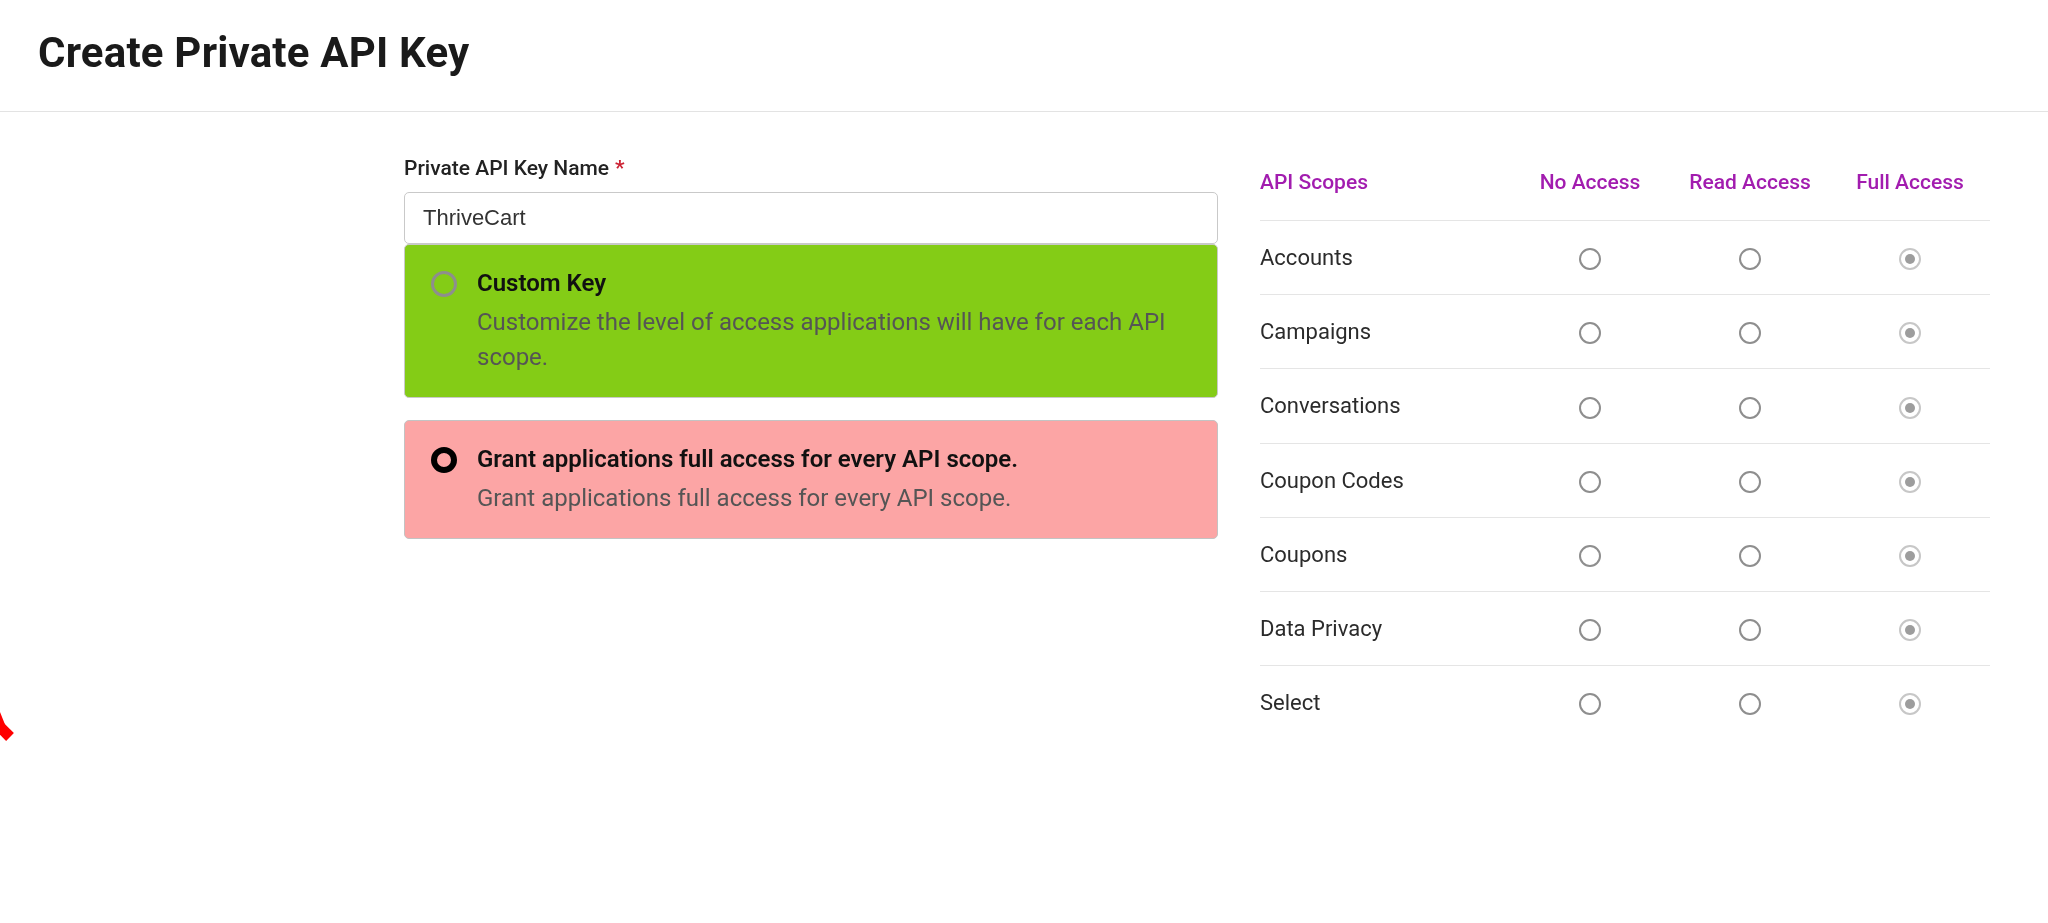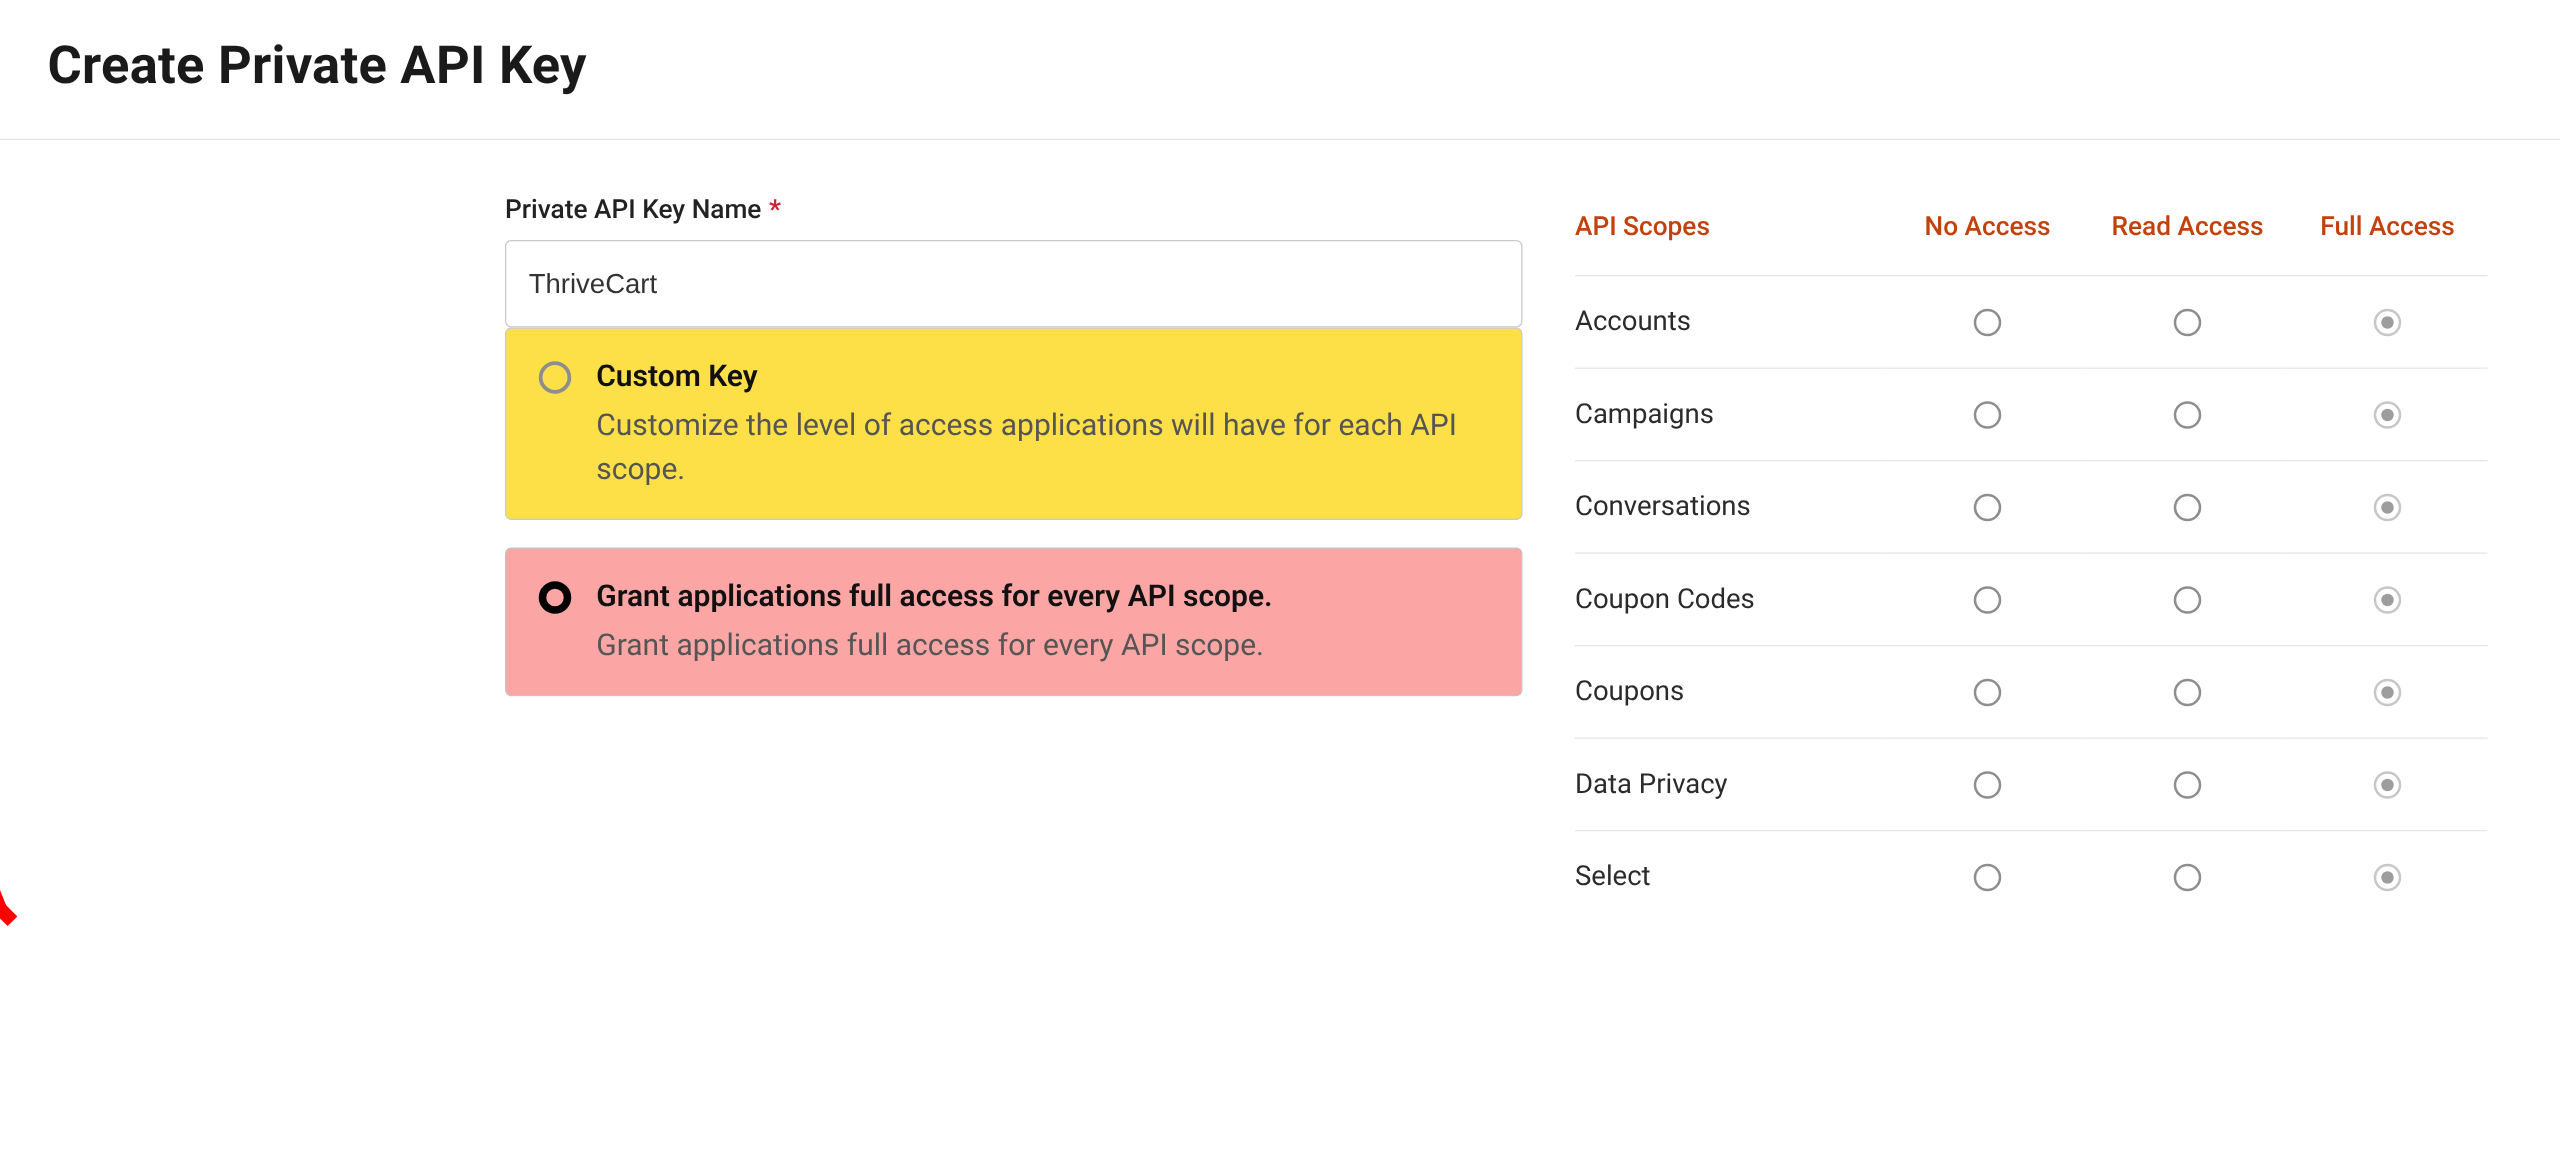--- a/index.html
+++ b/index.html
@@ -33,21 +33,21 @@
   }
   .field-label{
     font-size:21px;
     font-weight:500;
     color:#222;
     margin-bottom:12px;
   }
   .req{color:#c23;margin-left:6px;font-weight:700;}
   .text-input{
     width:814px;
-    height:70px;
+    height:52px;
     border:1px solid #c9c9c9;
     border-radius:5px;
     padding:0 18px;
     font-size:22px;
     color:#333;
   }
 
   .section-label{
     margin-top:110px;
     font-size:21px;
@@ -58,21 +58,21 @@
 
   .option{
     width:814px;
     border:1px solid #c9c9c9;
     border-radius:5px;
     padding:22px 22px 22px 26px;
     display:flex;
     align-items:flex-start;
     gap:20px;
     margin-bottom:22px;
-    background:#fde047;
+    background:#84cc16;
   }
   .option.selected{
     background:#fca5a5;
     border-color:#c3c3c3;
   }
   .opt-radio{
     flex:none;
     width:26px;height:26px;
     border:3px solid #8e8e8e;
     border-radius:50%;
@@ -100,21 +100,21 @@
     padding:58px 0 0 0;
   }
   .scopes{
     width:730px;
     border-collapse:collapse;
   }
   .scopes th{
     text-align:left;
     font-weight:500;
     font-size:21px;
-    color:#c2410c;
+    color:#a21caf;
     padding:0 0 26px 0;
   }
   .scopes th.col-access{
     text-align:center;
     width:160px;
   }
   .scopes td{
     border-top:1px solid #e5e5e5;
     padding:24px 0;
     font-size:22px;

